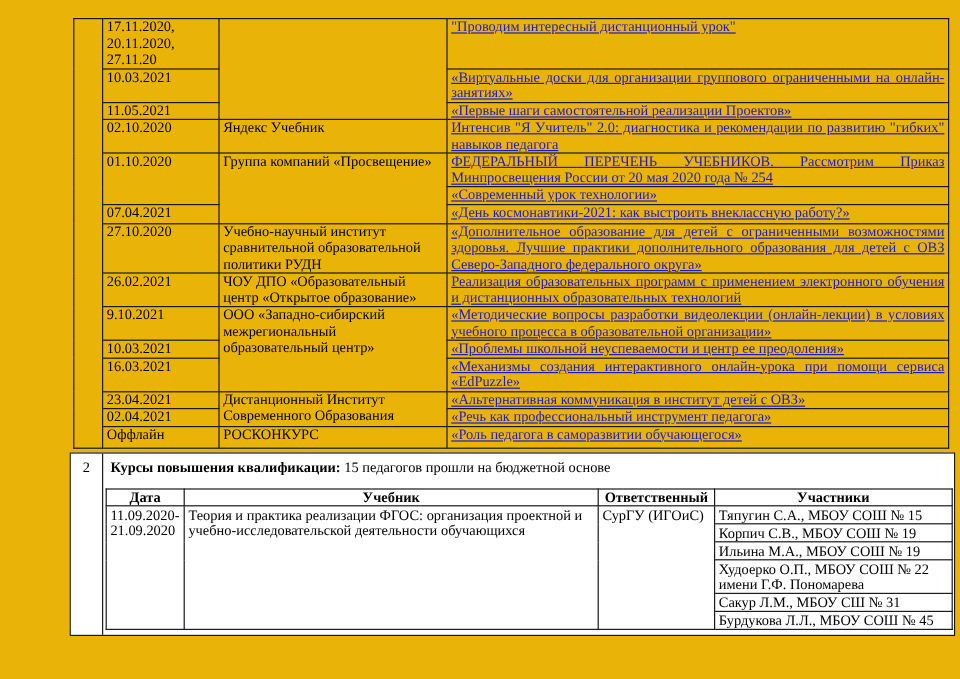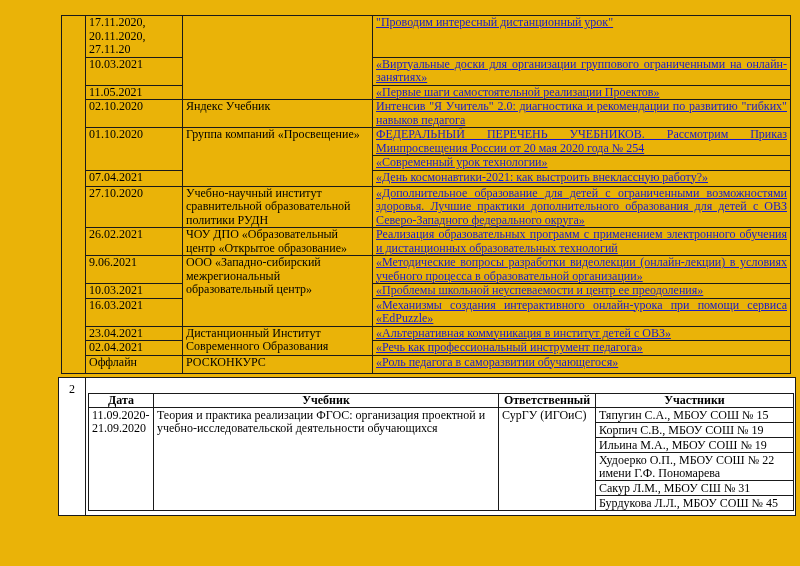--- a/index.html
+++ b/index.html
@@ -87,21 +87,21 @@
         <td class="date">27.10.2020</td>
         <td class="org">Учебно-научный институт сравнительной образовательной политики РУДН</td>
         <td class="link-cell"><a class="doclink">«Дополнительное образование для детей с ограниченными возможностями здоровья. Лучшие практики дополнительного образования для детей с ОВЗ Северо-Западного федерального округа»</a></td>
       </tr>
       <tr>
         <td class="date">26.02.2021</td>
         <td class="org">ЧОУ ДПО «Образовательный центр «Открытое образование»</td>
         <td class="link-cell"><a class="doclink">Реализация образовательных программ с применением электронного обучения и дистанционных образовательных технологий</a></td>
       </tr>
       <tr>
-        <td class="date">9.06.2021</td>
+        <td class="date">9.10.2021</td>
         <td class="org" rowspan="3">ООО «Западно-сибирский межрегиональный образовательный центр»</td>
         <td class="link-cell"><a class="doclink">«Методические вопросы разработки видеолекции (онлайн-лекции) в условиях учебного процесса в образовательной организации»</a></td>
       </tr>
       <tr>
         <td class="date">10.03.2021</td>
         <td class="link-cell"><a class="doclink">«Проблемы школьной неуспеваемости и центр ее преодоления»</a></td>
       </tr>
       <tr>
         <td class="date">16.03.2021</td>
         <td class="link-cell"><a class="doclink">«Механизмы создания интерактивного онлайн-урока при помощи сервиса «EdPuzzle»</a></td>
@@ -119,20 +119,21 @@
         <td class="date">Оффлайн</td>
         <td class="org">РОСКОНКУРС</td>
         <td class="link-cell"><a class="doclink">«Роль педагога в саморазвитии обучающегося»</a></td>
       </tr>
     </tbody>
   </table>
 
   <div class="box2">
     <div class="numcol">2</div>
     <div class="content">
+      <div class="title"><b>Курсы повышения квалификации:</b><span> 15 педагогов прошли на бюджетной основе</span></div>
       <table class="t2">
         <colgroup>
             <col style="width:65px">
             <col style="width:345px">
             <col style="width:97px">
             <col style="width:198px">
           </colgroup>
         <tbody>
           <tr style="height:14px">
             <th>Дата</th>

